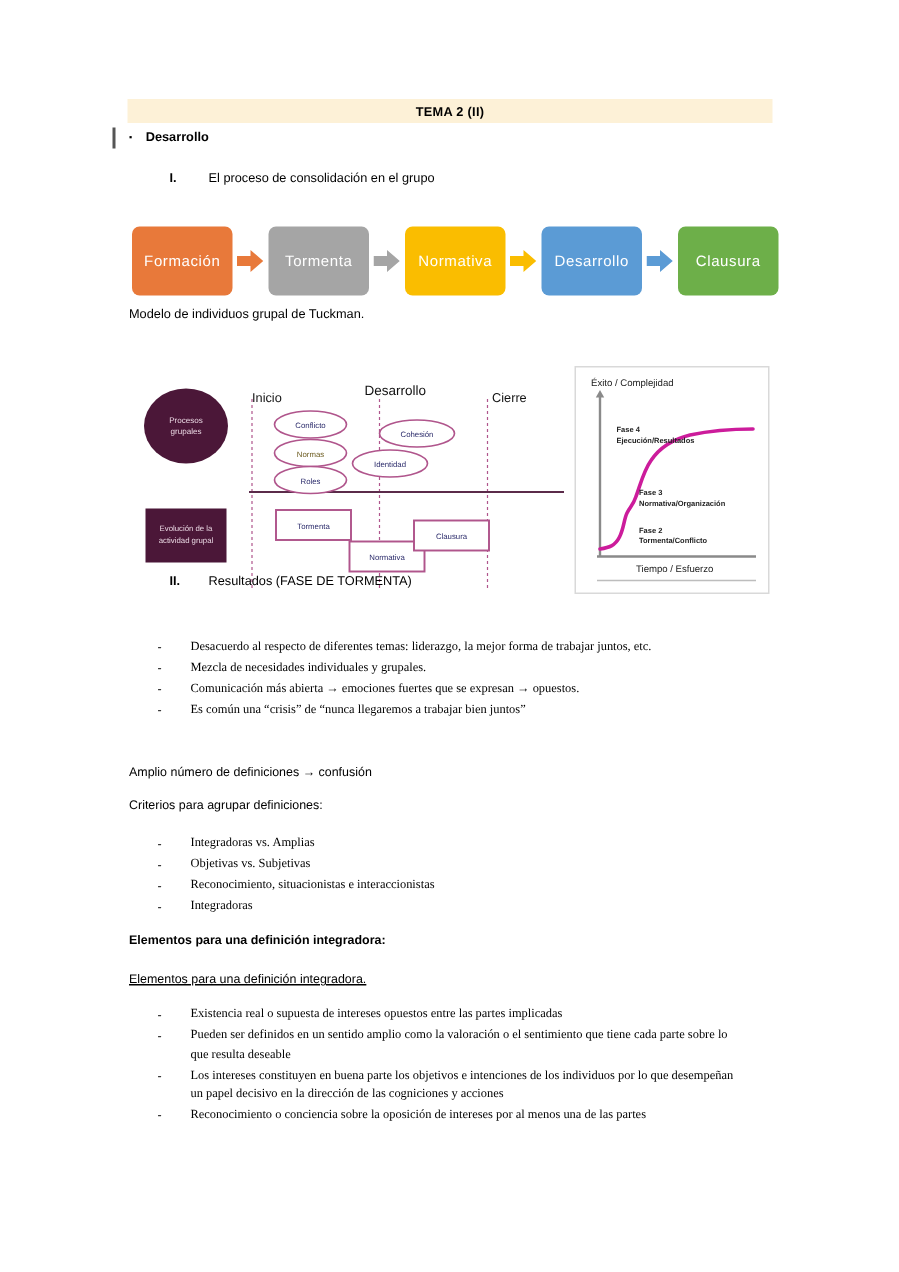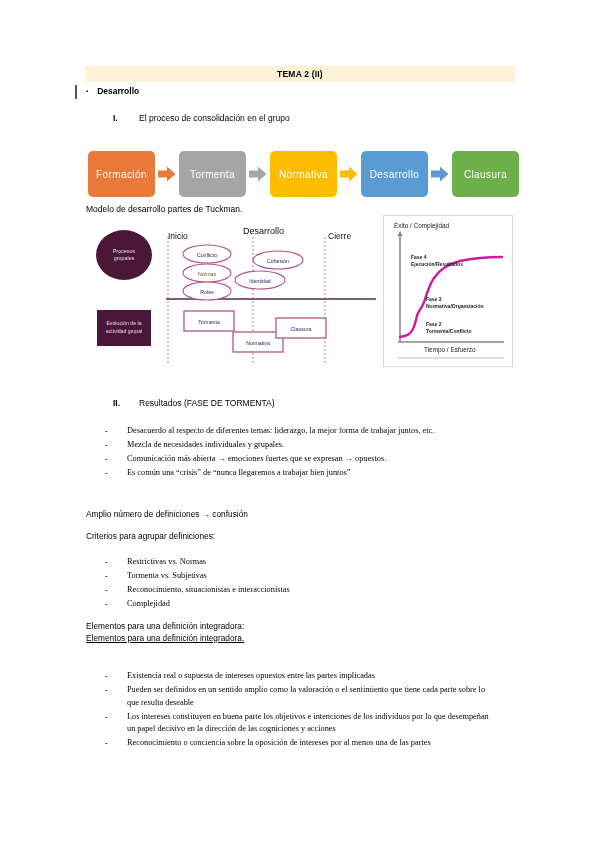--- a/index.html
+++ b/index.html
@@ -31,21 +31,21 @@
   .lvl1 .sq{ font-size:6px; color:#000; line-height:1; position:relative; top:-1px;}
   .lvl1 .tx{ font-size:8.5px; font-weight:bold; color:#000; }
 
   .romanitem{
     position:absolute; display:flex; align-items:baseline;
     font-size:8.5px; color:#000;
   }
   .romanitem .num{ font-weight:bold; width:26px; }
   .romanitem .lab{ font-weight:normal; }
   #roman1{ left:113px; top:113px; }
-  #roman2{ left:113px; top:398px; }
+  #roman2{ left:113px; top:382px; }
 
   
   .flow{
     position:absolute; left:88px; top:150px; width:470px; height:48px;
     display:flex; align-items:center;
   }
   .fbox{
     height:46px; border-radius:5px;
     display:flex; align-items:center; justify-content:center;
     color:#fff; font-size:10px; letter-spacing:.4px;
@@ -53,32 +53,32 @@
   }
   .farrow{ flex:0 0 auto; width:24px; height:46px; position:relative; }
   .farrow svg{ position:absolute; top:50%; left:50%; transform:translate(-50%,-50%); }
 
   .caption{
     position:absolute; left:86px; top:204px; font-size:8.5px; color:#000;
   }
 
   
   .diagram{
-    position:absolute; left:88px; top:215px; width:425px; height:158px;
+    position:absolute; left:88px; top:244px; width:425px; height:158px;
   }
   .diag-left{ position:absolute; left:0; top:0; width:290px; height:158px; }
   .diag-right{
     position:absolute; left:295px; top:0; width:130px; height:152px;
     border:1px solid #d9d9d9; background:#fff;
   }
   .diag-left svg, .diag-right svg{ display:block; }
 
   
   .para{ position:absolute; font-size:8.3px; color:#000; line-height:12.5px; }
-  .para.bold{ font-weight:normal; }
+  .para.bold{ font-weight:bold; }
   .para.underline{ text-decoration:underline; }
 
   .bullets{ position:absolute; }
   .bl{
     display:flex; align-items:flex-start; font-size:8.3px; color:#000;
     line-height:12.6px; margin-bottom:1.5px;
   }
   .bl .dash{ width:22px; flex:0 0 22px; }
   .bl .txt{ flex:1 1 auto;font-family:Liberation Serif, serif; }
 </style>
@@ -133,21 +133,21 @@
       <div class="farrow">
         <svg width="18" height="16" viewBox="0 0 18 16">
           <path d="M0,4.6 L9,4.6 L9,0.6 L17.5,8 L9,15.4 L9,11.4 L0,11.4 Z" fill="#5B9BD5"></path>
         </svg>
       </div>
       <div class="fbox" style="background: rgb(109, 175, 73); width: 67px;">
         <span>Clausura</span>
       </div>
     </div>
 
-  <div class="caption">Modelo de desarrollo partes de Tuckman.</div>
+  <div class="caption">Modelo de individuos grupal de Tuckman.</div>
 
   <div class="diagram">
 
     <div class="diag-left">
       <svg width="290" height="158" viewBox="0 0 290 158">
 
         <ellipse cx="36" cy="40" rx="28" ry="25" fill="#4B1738"></ellipse>
         <text x="36" y="38" text-anchor="middle" fill="#e9d7e2" font-size="5.4" font-family="Liberation Sans, sans-serif">Procesos</text>
         <text x="36" y="45" text-anchor="middle" fill="#e9d7e2" font-size="5.4" font-family="Liberation Sans, sans-serif">grupales</text>
 
@@ -249,39 +249,39 @@
       </div>
     </div>
 
   <div class="para" id="amplio" style="left:86px; top:508px; width:420px;">Amplio número de definiciones → confusión</div>
 
   <div class="para" id="criterios" style="left:86px; top:530px; width:420px;">Criterios para agrupar definiciones:</div>
 
   <div class="bullets" id="criterios-bullets" style="left:105px; top:556px; width:390px;">
       <div class="bl">
         <span class="dash">-</span>
-        <span class="txt">Restrictivas vs. Normas</span>
-      </div>
-      <div class="bl">
-        <span class="dash">-</span>
-        <span class="txt">Tormenta vs. Subjetivas</span>
+        <span class="txt">Integradoras vs. Amplias</span>
+      </div>
+      <div class="bl">
+        <span class="dash">-</span>
+        <span class="txt">Objetivas vs. Subjetivas</span>
       </div>
       <div class="bl">
         <span class="dash">-</span>
         <span class="txt">Reconocimiento, situacionistas e interaccionistas</span>
       </div>
       <div class="bl">
         <span class="dash">-</span>
-        <span class="txt">Complejidad</span>
+        <span class="txt">Integradoras</span>
       </div>
     </div>
 
   <div class="para bold" id="elem-bold" style="left:86px; top:620px; width:420px;">Elementos para una definición integradora:</div>
 
-  <div class="para underline" id="elem-underline" style="left:86px; top:632px; width:420px;">Elementos para una definición integradora.</div>
+  <div class="para underline" id="elem-underline" style="left:86px; top:646px; width:420px;">Elementos para una definición integradora.</div>
 
   <div class="bullets" id="elementos-bullets" style="left:105px; top:670px; width:392px;">
       <div class="bl">
         <span class="dash">-</span>
         <span class="txt">Existencia real o supuesta de intereses opuestos entre las partes implicadas</span>
       </div>
       <div class="bl">
         <span class="dash">-</span>
         <span class="txt">Pueden ser definidos en un sentido amplio como la valoración o el sentimiento que tiene cada parte sobre lo que resulta deseable</span>
       </div>

